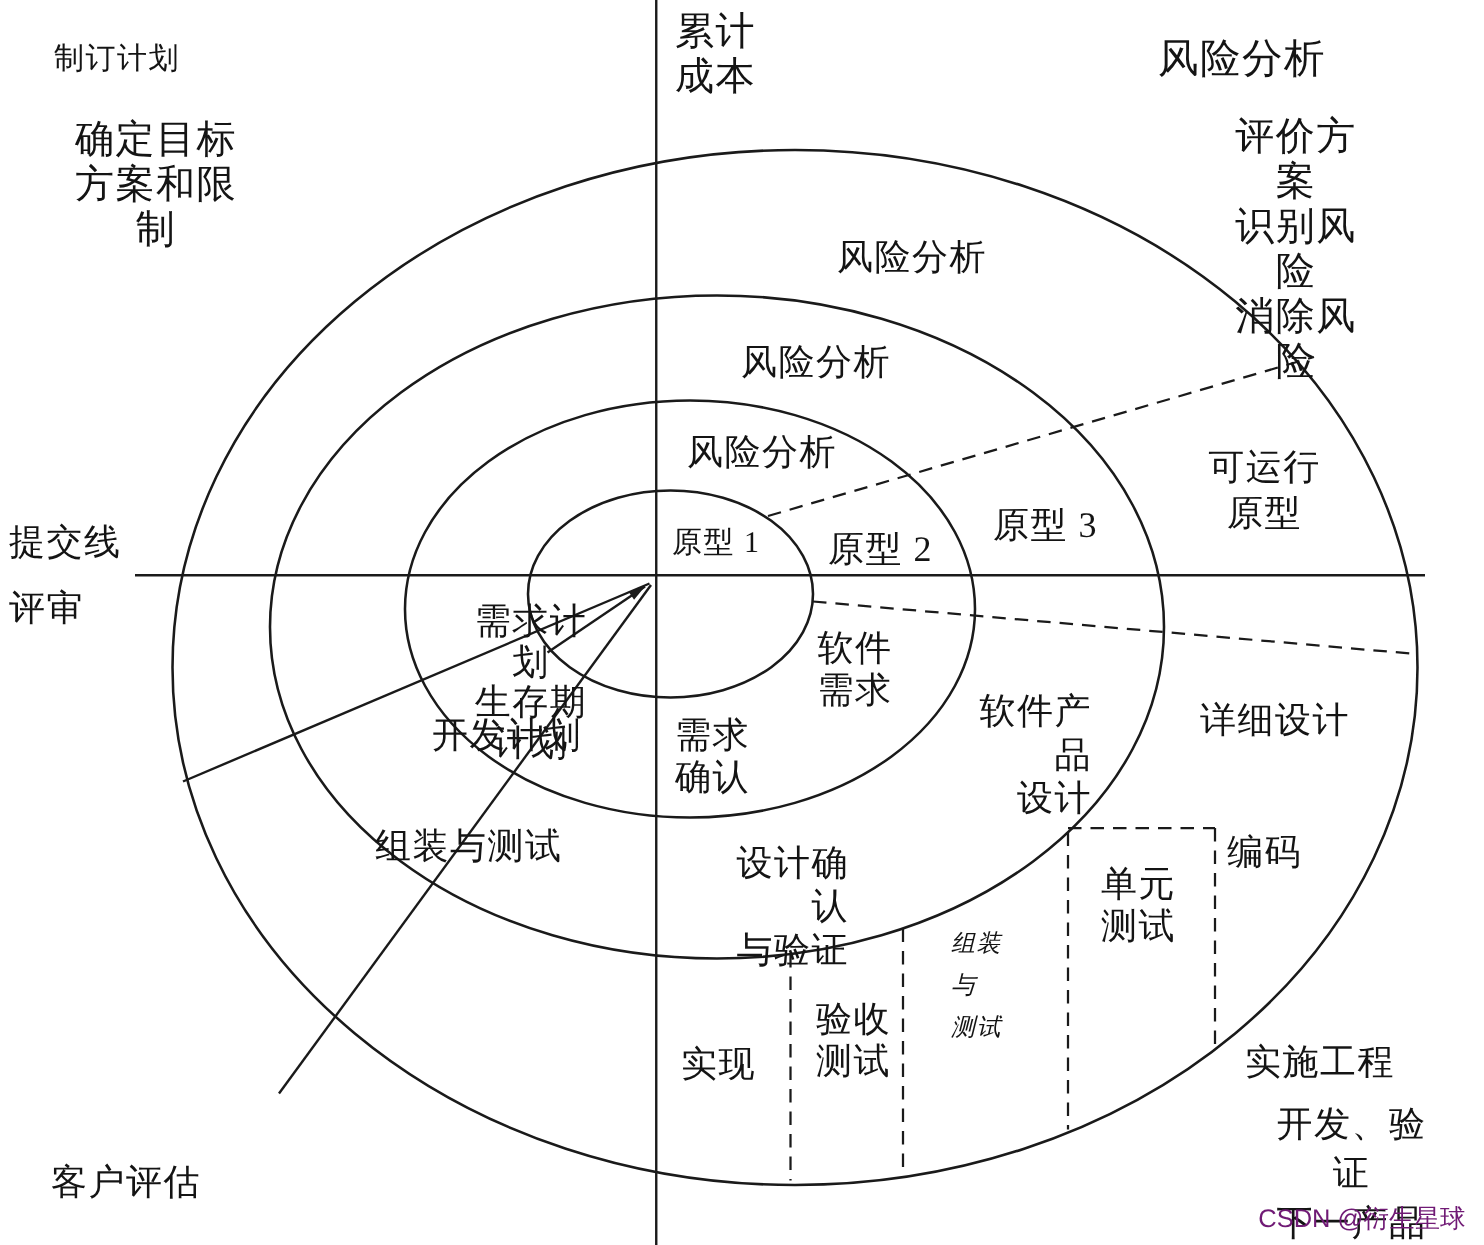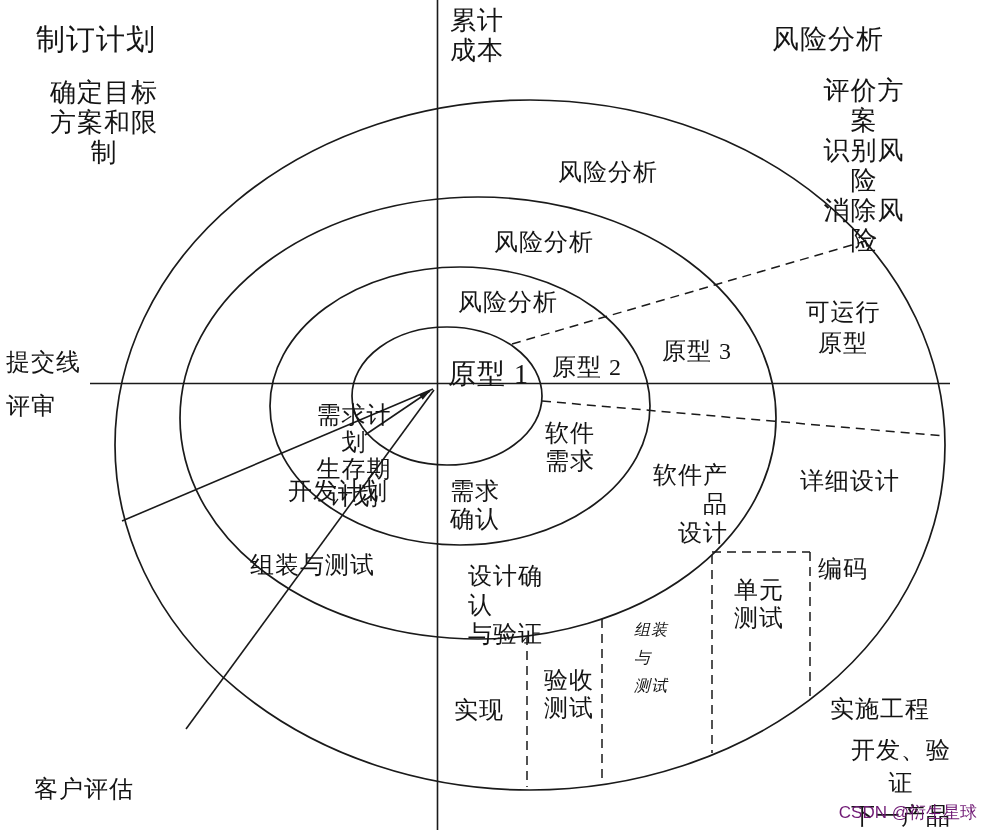--- a/index.html
+++ b/index.html
@@ -45,52 +45,52 @@
       <line x1="512" y1="344" x2="876" y2="238" stroke="#1a1a1a" stroke-width="1.5" stroke-dasharray="9 6"></line>
       <line x1="542" y1="401" x2="944" y2="436" stroke="#1a1a1a" stroke-width="1.5" stroke-dasharray="9 6"></line>
       <line x1="527" y1="636" x2="527" y2="787" stroke="#1a1a1a" stroke-width="1.5" stroke-dasharray="9 6"></line>
       <line x1="602" y1="619" x2="602" y2="784" stroke="#1a1a1a" stroke-width="1.5" stroke-dasharray="9 6"></line>
       <line x1="712" y1="555" x2="712" y2="753" stroke="#1a1a1a" stroke-width="1.5" stroke-dasharray="9 6"></line>
       <line x1="712" y1="552" x2="810" y2="552" stroke="#1a1a1a" stroke-width="1.5" stroke-dasharray="9 6"></line>
       <line x1="810" y1="552" x2="810" y2="698" stroke="#1a1a1a" stroke-width="1.5" stroke-dasharray="9 6"></line>
       <polygon points="430,391 422.7,399.8 419.1,394.5" fill="#1a1a1a"></polygon>
     </svg>
   <div id="labels">
-      <div class="lbl" style="left: 36px; top: 24px; font-size: 29px; line-height: 31px;">制订计划</div>
+      <div class="lbl" style="left: 36px; top: 24px; font-size: 20px; line-height: 31px;">制订计划</div>
       <div class="lbl" style="left: 38px; top: 78px; font-size: 26px; line-height: 30px; width: 132px; text-align: center;">确定目标
 方案和限制</div>
       <div class="lbl" style="left: 450px; top: 6px; font-size: 26px; line-height: 30px;">累计
 成本</div>
       <div class="lbl" style="left: 772px; top: 24px; font-size: 27px; line-height: 31px;">风险分析</div>
       <div class="lbl" style="left: 812px; top: 76px; font-size: 26px; line-height: 30px; width: 104px; text-align: center;">评价方案
 识别风险
 消除风险</div>
       <div class="lbl" style="left: 558px; top: 158px; font-size: 24px; line-height: 28px;">风险分析</div>
       <div class="lbl" style="left: 494px; top: 228px; font-size: 24px; line-height: 28px;">风险分析</div>
       <div class="lbl" style="left: 458px; top: 288px; font-size: 24px; line-height: 28px;">风险分析</div>
-      <div class="lbl" style="left: 448px; top: 360px; font-size: 28px; line-height: 28px;">原型 1</div>
+      <div class="lbl" style="left: 448px; top: 348px; font-size: 20px; line-height: 28px;">原型 1</div>
       <div class="lbl" style="left: 552px; top: 353px; font-size: 24px; line-height: 28px;">原型 2</div>
       <div class="lbl" style="left: 662px; top: 337px; font-size: 24px; line-height: 28px;">原型 3</div>
       <div class="lbl" style="left: 803px; top: 297px; font-size: 24px; line-height: 31px; width: 80px; text-align: center;">可运行
 原型</div>
       <div class="lbl" style="left: 6px; top: 348px; font-size: 24px; line-height: 28px;">提交线</div>
       <div class="lbl" style="left: 6px; top: 392px; font-size: 24px; line-height: 28px;">评审</div>
       <div class="lbl" style="left: 305px; top: 402px; font-size: 24px; line-height: 27px; width: 98px; text-align: center;">需求计划
 生存期
 计划</div>
       <div class="lbl" style="left: 545px; top: 419px; font-size: 24px; line-height: 28px; width: 50px; text-align: left;">软件
 需求</div>
       <div class="lbl" style="left: 288px; top: 477px; font-size: 24px; line-height: 28px;">开发计划</div>
       <div class="lbl" style="left: 450px; top: 477px; font-size: 24px; line-height: 28px; width: 50px; text-align: center;">需求
 确认</div>
       <div class="lbl" style="left: 630px; top: 461px; font-size: 24px; line-height: 29px; width: 98px; text-align: right;">软件产品
 设计</div>
       <div class="lbl" style="left: 800px; top: 467px; font-size: 24px; line-height: 28px;">详细设计</div>
       <div class="lbl" style="left: 250px; top: 551px; font-size: 24px; line-height: 28px;">组装与测试</div>
-      <div class="lbl" style="left: 468px; top: 562px; font-size: 24px; line-height: 29px; width: 98px; text-align: left;">设计确认
+      <div class="lbl" style="left: 468px; top: 562px; font-size: 24px; line-height: 29px; width: 98px; text-align: right;">设计确认
 与验证</div>
       <div class="lbl" style="left: 734px; top: 576px; font-size: 24px; line-height: 28px; width: 50px; text-align: center;">单元
 测试</div>
       <div class="lbl" style="left: 818px; top: 555px; font-size: 24px; line-height: 28px;">编码</div>
       <div class="lbl" style="left: 634px; top: 616px; font-size: 16px; line-height: 28px; width: 50px; text-align: left; font-style: italic;">组装
 与
 测试</div>
       <div class="lbl" style="left: 454px; top: 696px; font-size: 24px; line-height: 28px;">实现</div>
       <div class="lbl" style="left: 544px; top: 666px; font-size: 24px; line-height: 28px; width: 50px; text-align: center;">验收
 测试</div>

